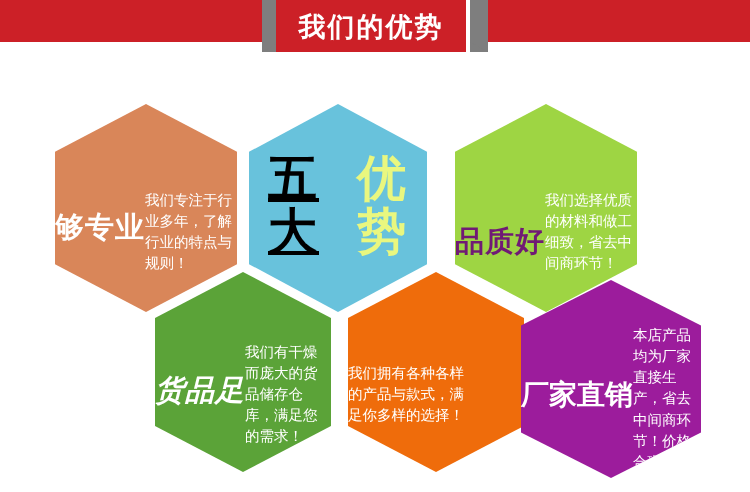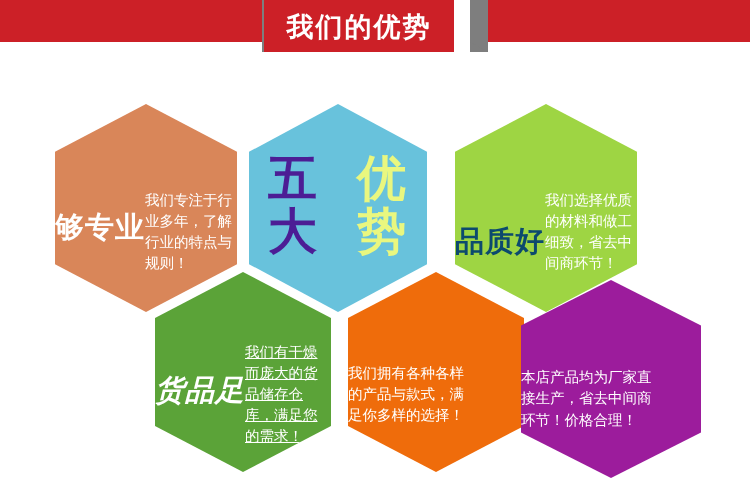--- a/index.html
+++ b/index.html
@@ -53,21 +53,21 @@
     content: "";
     position: absolute;
     left: 0; top: 42px;
     width: 0; height: 0;
     border-right: 18px solid #7e7e7e;
     border-bottom: 10px solid transparent;
   }
 
   #ribbon-center {
     position: absolute;
-    left: 264px;
+    left: 276px;
     top: 0;
     width: 190px;
     height: 52px;
     background: #cc2027;
     display: flex;
     align-items: center;
     justify-content: center;
   }
   #banner-title {
     color: #ffffff;
@@ -173,33 +173,34 @@
   <div class="ribbon-fold right"></div>
   <div class="ribbon-wing right" style="background: rgb(204, 32, 39);"></div>
 </div>
 
 <div id="hex-1" class="hex" style="background: rgb(217, 134, 89);">
   <div class="hex-heading" style="color: rgb(255, 255, 255);">够专业</div>
   <div class="hex-body" style="color: rgb(255, 255, 255);">我们专注于行业多年，了解行业的特点与规则！</div>
 </div>
 
 <div id="hex-2" class="hex" style="background: rgb(104, 194, 220);">
-  <div class="hex-heading-big" style="color: #4c1d95;">五大</div>
+  <div class="hex-heading-big" style="color: #000000; text-decoration: underline;">五大</div>
   <div class="hex-heading-big" style="color: rgb(233, 247, 127);">优势</div>
 </div>
 
 <div id="hex-3" class="hex" style="background: rgb(158, 213, 67);">
-  <div class="hex-heading" style="color: #0c4a6e; margin-top: 28px;">品质好</div>
+  <div class="hex-heading" style="color: #701a75; margin-top: 28px;">品质好</div>
   <div class="hex-body" style="color: rgb(255, 255, 255);">我们选择优质的材料和做工细致，省去中间商环节！</div>
 </div>
 
 <div id="hex-4" class="hex" style="background: rgb(91, 163, 56);">
   <div class="hex-heading" style="color: rgb(255, 255, 255); font-style: italic;">货品足</div>
-  <div class="hex-body" style="color: rgb(255, 255, 255); text-decoration: underline;">我们有干燥而庞大的货品储存仓库，满足您的需求！</div>
+  <div class="hex-body" style="color: rgb(255, 255, 255);">我们有干燥而庞大的货品储存仓库，满足您的需求！</div>
 </div>
 
 <div id="hex-5" class="hex" style="background: rgb(239, 108, 11);">
   <div class="hex-body" style="color: rgb(255, 255, 255);">我们拥有各种各样的产品与款式，满足你多样的选择！</div>
 </div>
 
 <div id="hex-6" class="hex" style="background: rgb(156, 28, 156);">
+  <div class="hex-heading" style="color: rgb(255, 255, 255);">厂家直销</div>
   <div class="hex-body" style="color: rgb(255, 255, 255);">本店产品均为厂家直接生产，省去中间商环节！价格合理！</div>
 </div>
 
 </body></html>

